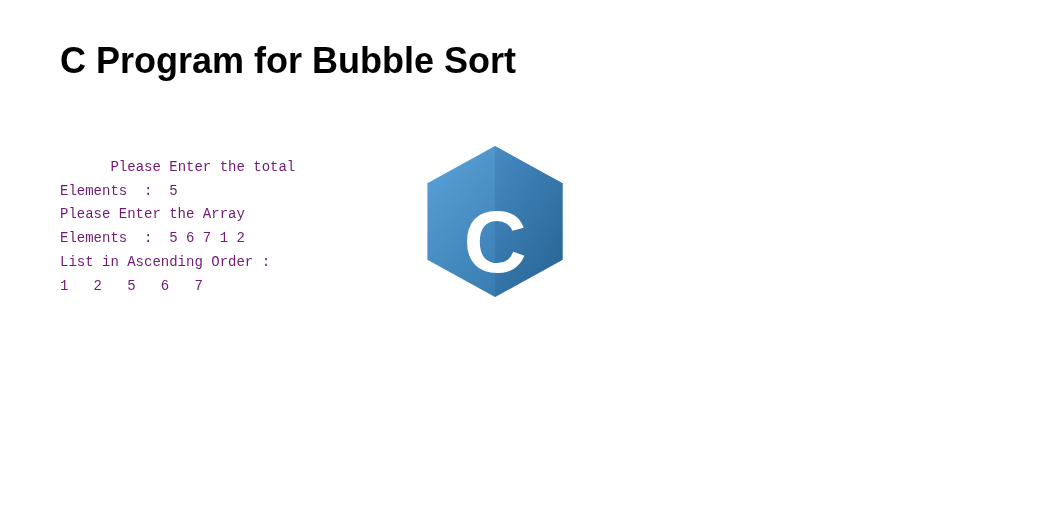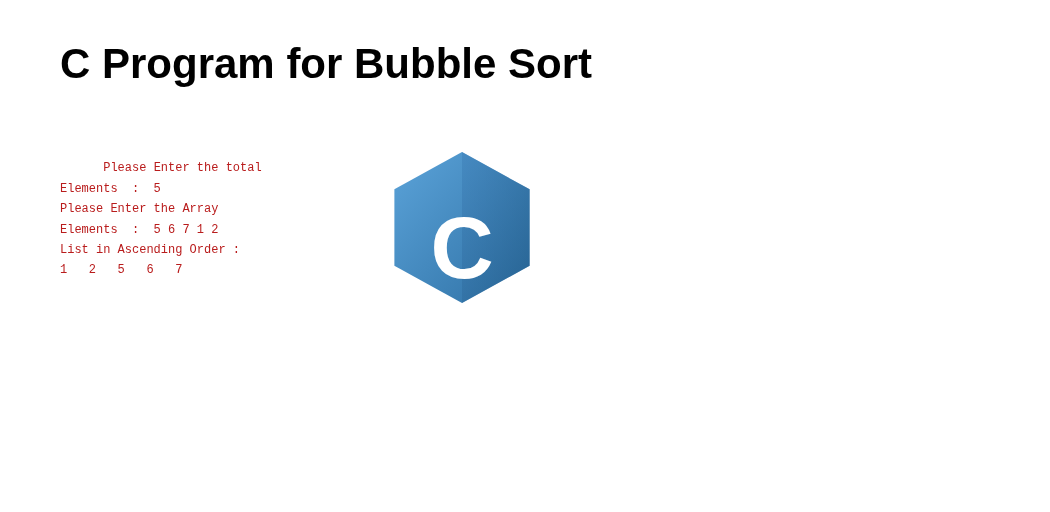--- a/index.html
+++ b/index.html
@@ -17,37 +17,37 @@
     }
 
     .container {
       width: 1050px;
       height: 512px;
       position: relative;
       padding: 40px 60px;
     }
 
     .title {
-      font-size: 42px;
+      font-size: 36px;
       font-weight: 900;
       color: #000000;
       margin-bottom: 50px;
       font-family: Arial, sans-serif;
     }
 
     .content-area {
       display: flex;
       align-items: flex-start;
       gap: 80px;
     }
 
     .terminal-output {
       font-family: 'Courier New', Courier, monospace;
-      font-size: 12px;
-      color: #b91c1c;
+      font-size: 14px;
+      color: #701a75;
       line-height: 1.7;
       white-space: pre;
     }
 
     
     .c-logo {
       width: 160px;
       height: 160px;
       flex-shrink: 0;
       margin-top: 10px;

